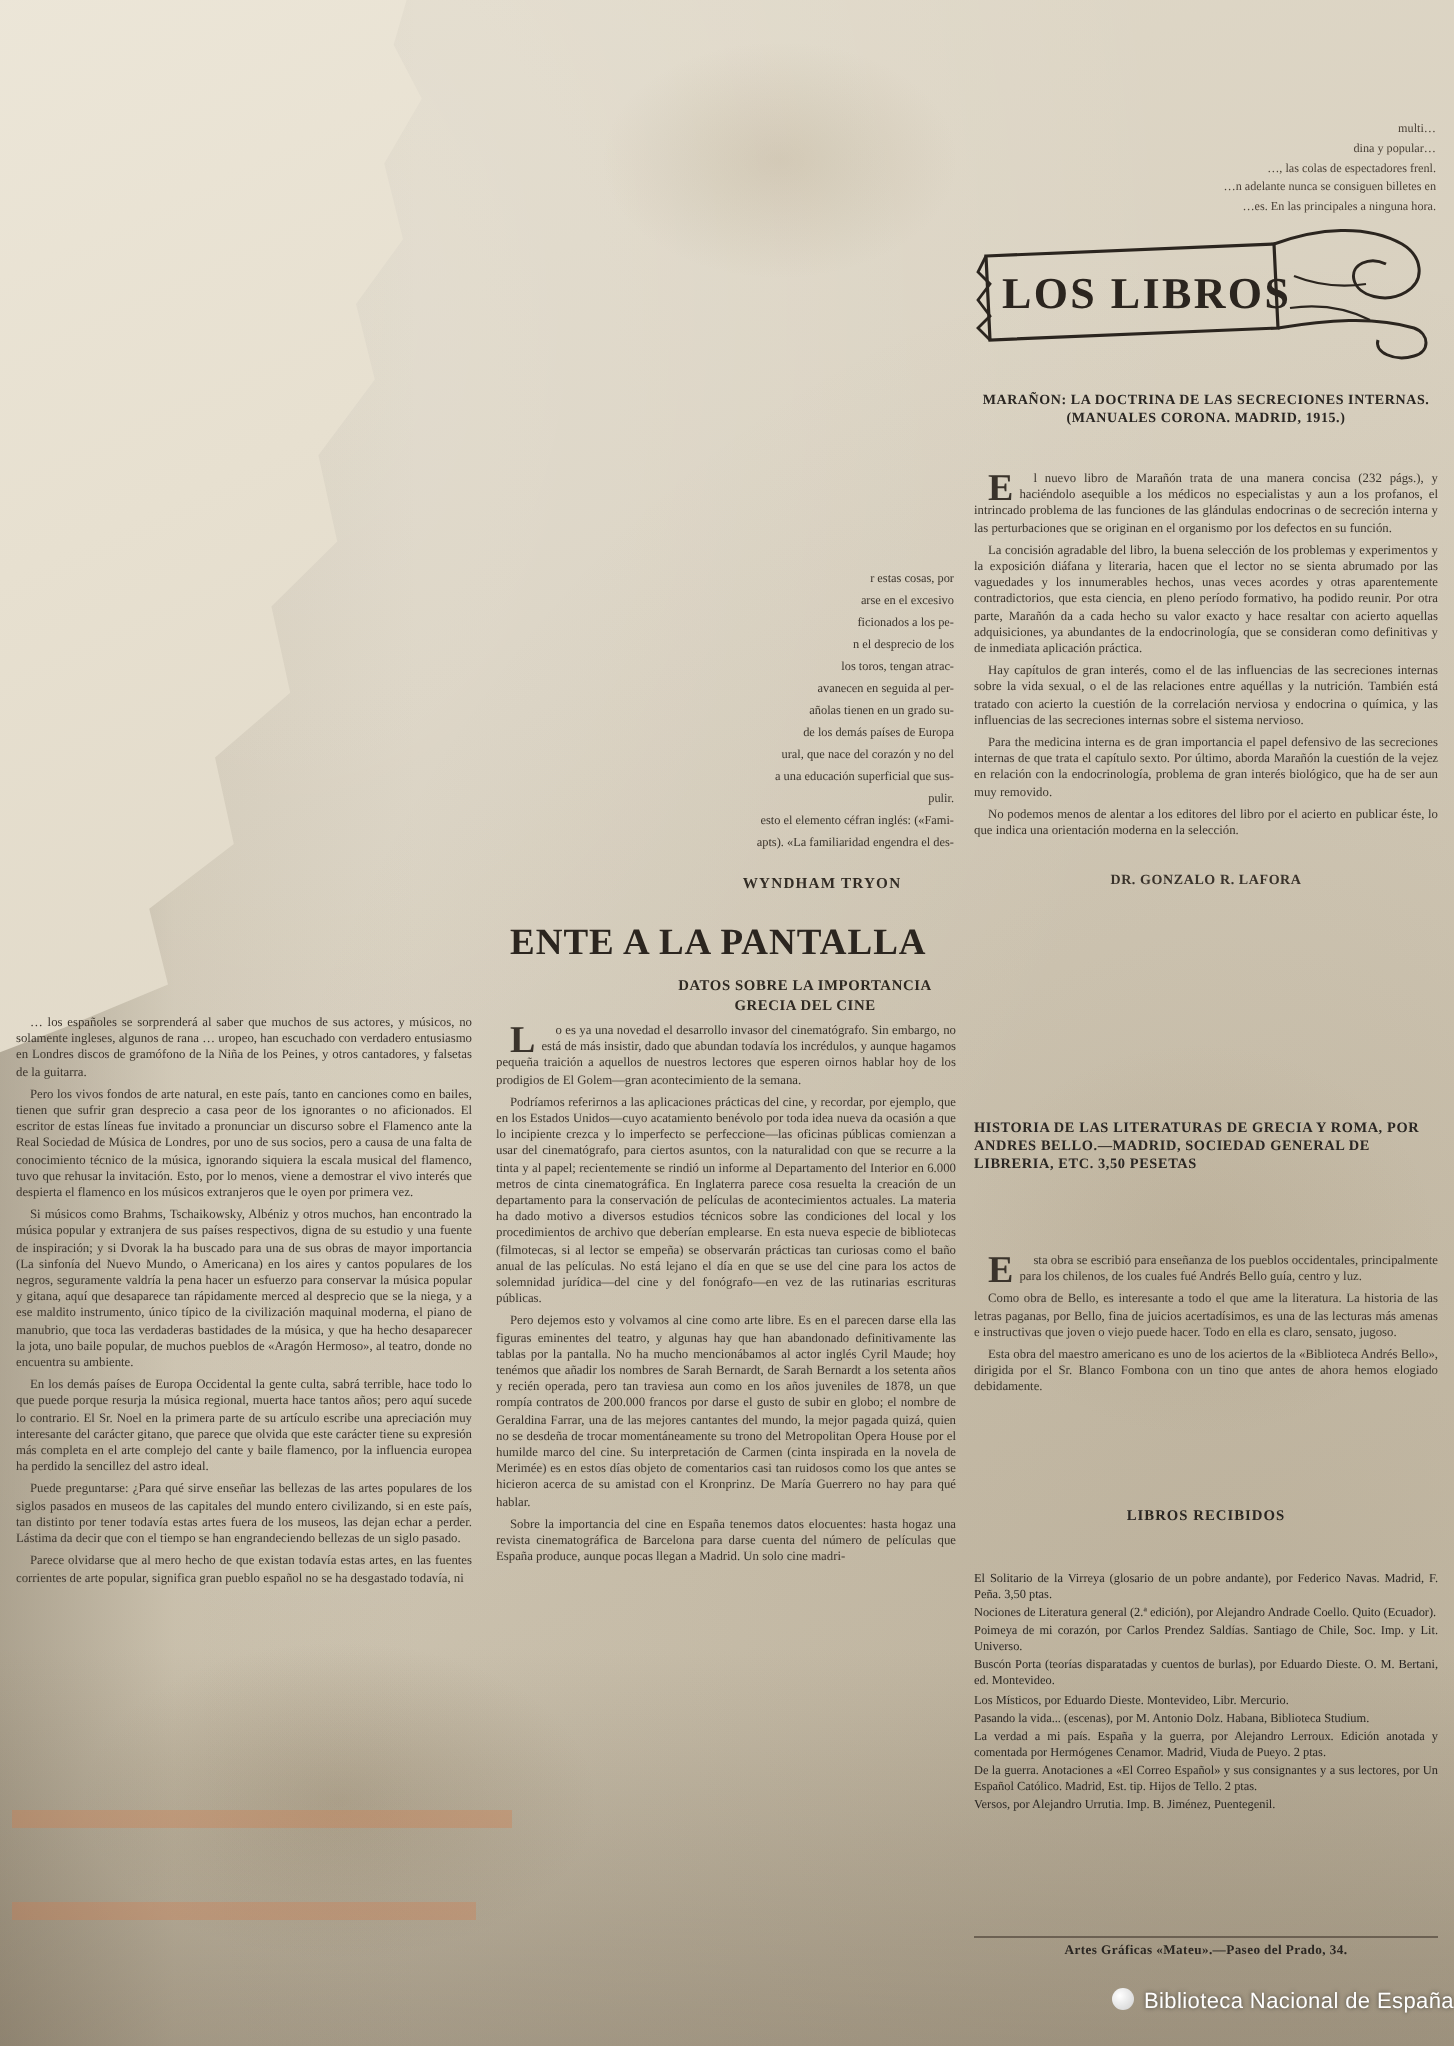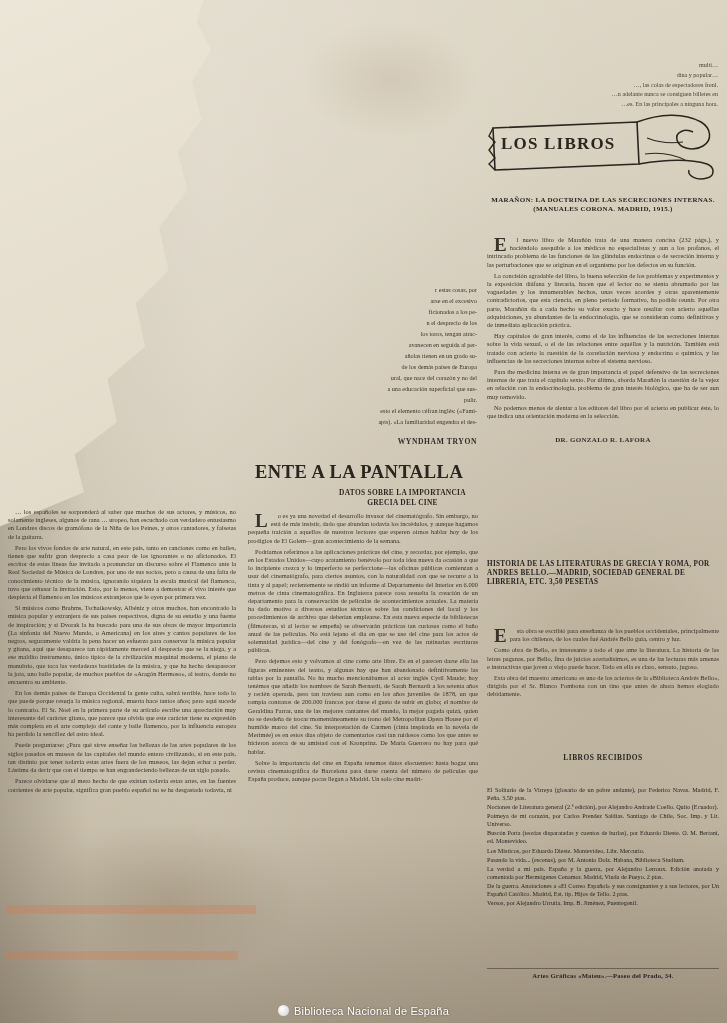--- a/index.html
+++ b/index.html
@@ -51,21 +51,21 @@
   .col p{margin:0 0 3px 0;text-indent:7px;}
 
   
   #col-left{left:8px;top:508px;width:228px;}
 
   
   #frag-mid{left:345px;top:286px;width:132px;font-size:6.2px;line-height:8px;text-align:right;}
   #frag-mid p{text-indent:0;}
 
   
-  #signature{position:absolute;left:345px;top:437px;width:132px;text-align:right;font-size:7.6px;letter-spacing:.6px;font-weight:bold;color:#332d26;}
+  #signature{position:absolute;left:345px;top:437px;width:132px;text-align:center;font-size:7.6px;letter-spacing:.6px;font-weight:bold;color:#332d26;}
 
   
   #headline{
     position:absolute;left:255px;top:462px;width:225px;
     font-size:18.5px;letter-spacing:.5px;font-weight:bold;
     font-family:"Liberation Serif",serif;color:#2b251f;
     white-space:nowrap;
   }
 
   #subhead{
@@ -76,21 +76,21 @@
   #col-2{left:248px;top:512px;width:230px;}
   #col-2 .dropcap{
     float:left;font-size:19px;line-height:15px;font-weight:bold;padding:1px 3px 0 0;
   }
 
   
   #masthead{
     position:absolute;left:487px;top:108px;width:232px;height:86px;
   }
   #masthead .banner-text{
-    position:absolute;left:14px;top:26px;font-size:17px;font-weight:bold;letter-spacing:1.2px;color:#2b251f;
+    position:absolute;left:14px;top:26px;font-size:22px;font-weight:bold;letter-spacing:1.2px;color:#2b251f;
   }
 
   #frag-top-right{
     position:absolute;left:540px;top:62px;width:178px;font-size:6.1px;line-height:7.8px;color:#4a4036;text-align:right;
   }
   #frag-top-right p{margin:0 0 2px 0;text-indent:0;}
 
   #bookref{
     position:absolute;left:487px;top:196px;width:232px;
     text-align:center;font-size:7px;line-height:9px;font-weight:bold;letter-spacing:.3px;
@@ -116,21 +116,21 @@
   }
   #recibidos p{margin:0 0 1.5px 0;text-indent:0;}
 
   #imprenta{
     position:absolute;left:487px;top:968px;width:232px;text-align:center;
     font-size:6.6px;font-weight:bold;letter-spacing:.2px;border-top:1px solid rgba(60,50,40,.55);padding-top:3px;
   }
 
   
   #watermark{
-    position:absolute;left:0;bottom:6px;width:100%;text-align:center;
+    position:absolute;left:0;bottom:16px;width:100%;text-align:right;
     font-family:"Liberation Sans",sans-serif;font-size:11px;color:#ffffff;
     text-shadow:0 0 2px rgba(0,0,0,.55);
     letter-spacing:.2px;
   }
   #watermark .bnelogo{display:inline-block;width:11px;height:11px;border-radius:50%;
     background:radial-gradient(circle at 35% 35%,#fff,#cfcfcf);margin-right:5px;vertical-align:-1px;}
 
   
   .stain{position:absolute;border-radius:50%;pointer-events:none;}
   .s1{left:300px;top:20px;width:180px;height:120px;background:radial-gradient(ellipse,rgba(150,130,95,.18),rgba(0,0,0,0) 70%);}

